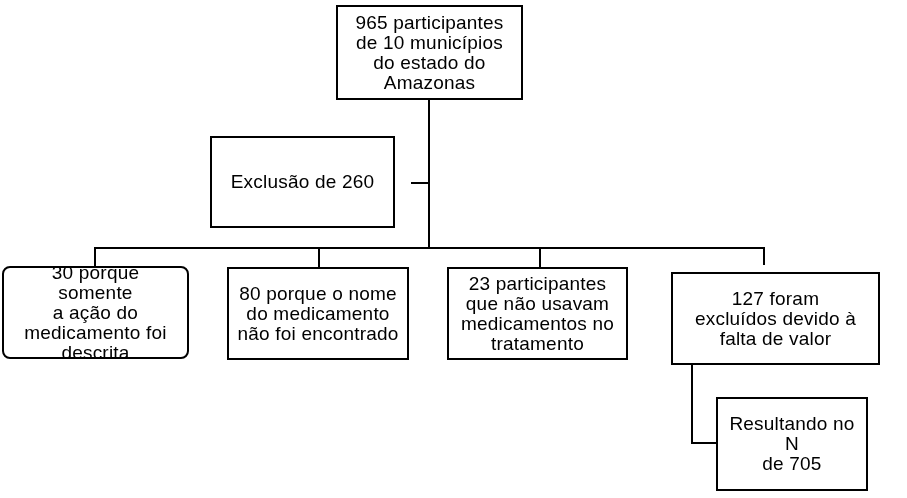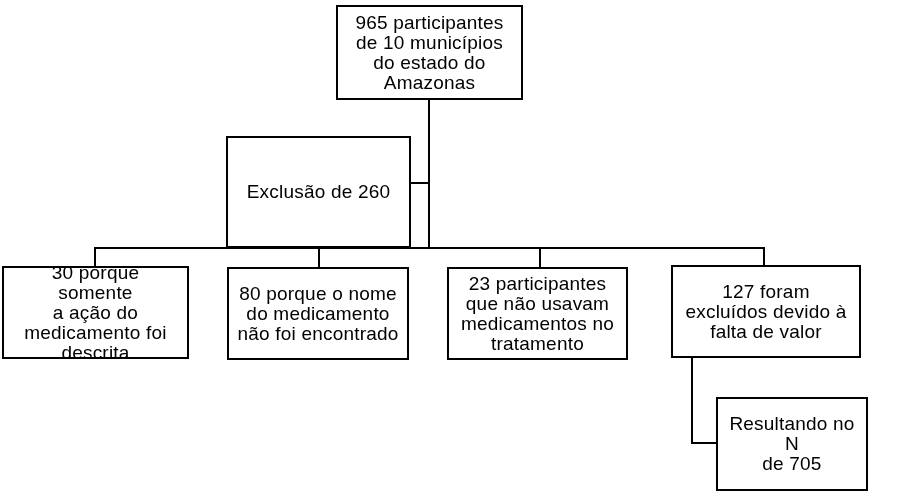--- a/index.html
+++ b/index.html
@@ -30,25 +30,25 @@
     line-height: 20px;
     letter-spacing: 0.2px;
     padding: 0 8px;
   }
   .line {
     position: absolute;
     background: var(--line, #000000);
   }
   
   #n-total     { left: 336px; top:   5px; width: 187px; height:  95px; }
-  #n-exclusion { left: 226px; top: 136px; width: 185px; height:  112px; }
-  #n-r1        { left:   2px; top: 266px; width: 187px; height:  93px; }
+  #n-exclusion { left: 210px; top: 136px; width: 185px; height:  92px; }
+  #n-r1        { left:   2px; top: 266px; width: 187px; height:  93px; border-radius: 8px; }
   #n-r2        { left: 227px; top: 267px; width: 182px; height:  93px; }
   #n-r3        { left: 447px; top: 267px; width: 181px; height:  93px; }
-  #n-r4        { left: 671px; top: 265px; width: 190px; height:  93px; }
+  #n-r4        { left: 671px; top: 272px; width: 209px; height:  93px; }
   #n-result    { left: 716px; top: 397px; width: 152px; height:  94px; }
   
   #l-main   { left: 428px; top: 100px; width:   2px; height: 149px; }
   #l-excl   { left: 411px; top: 182px; width:  17px; height:   2px; }
   #l-dist   { left:  94px; top: 247px; width: 671px; height:   2px; }
   #l-d1     { left:  94px; top: 249px; width:   2px; height:  17px; }
   #l-d2     { left: 318px; top: 249px; width:   2px; height:  18px; }
   #l-d3     { left: 539px; top: 249px; width:   2px; height:  18px; }
   #l-d4     { left: 763px; top: 249px; width:   2px; height:  16px; }
   #l-res-v  { left: 691px; top: 358px; width:   2px; height:  86px; }

